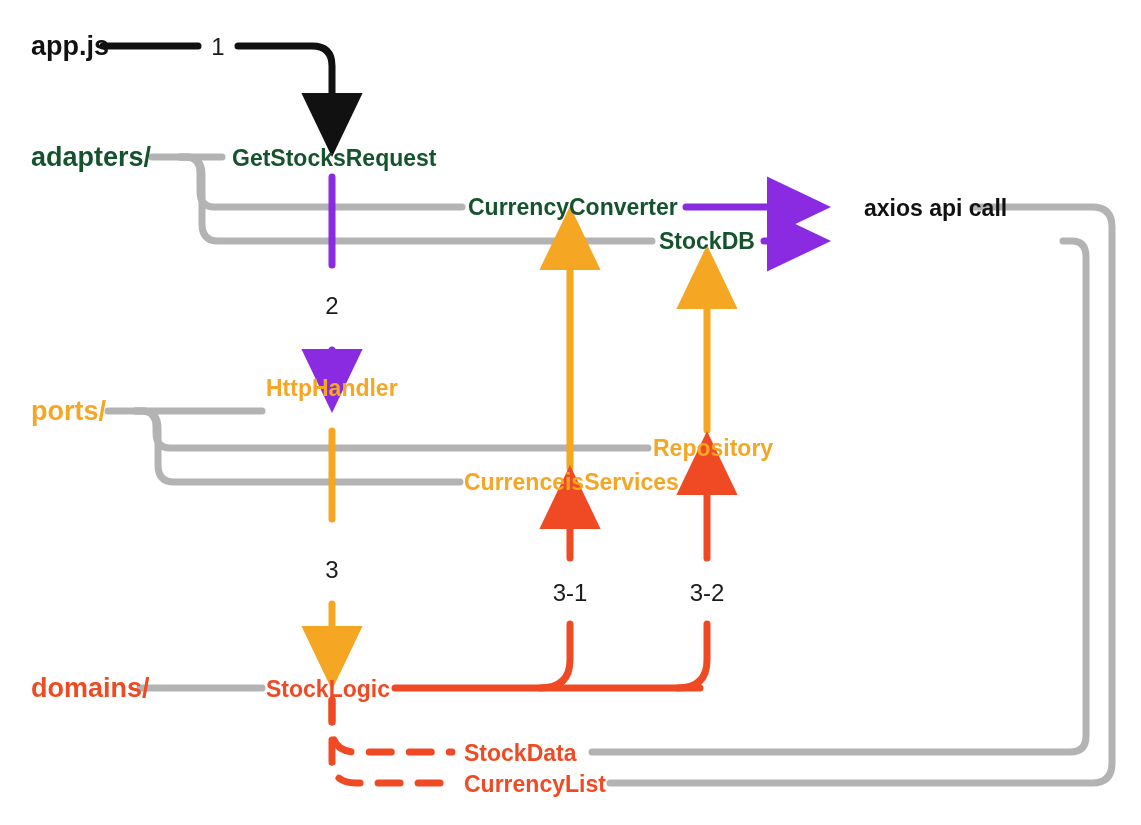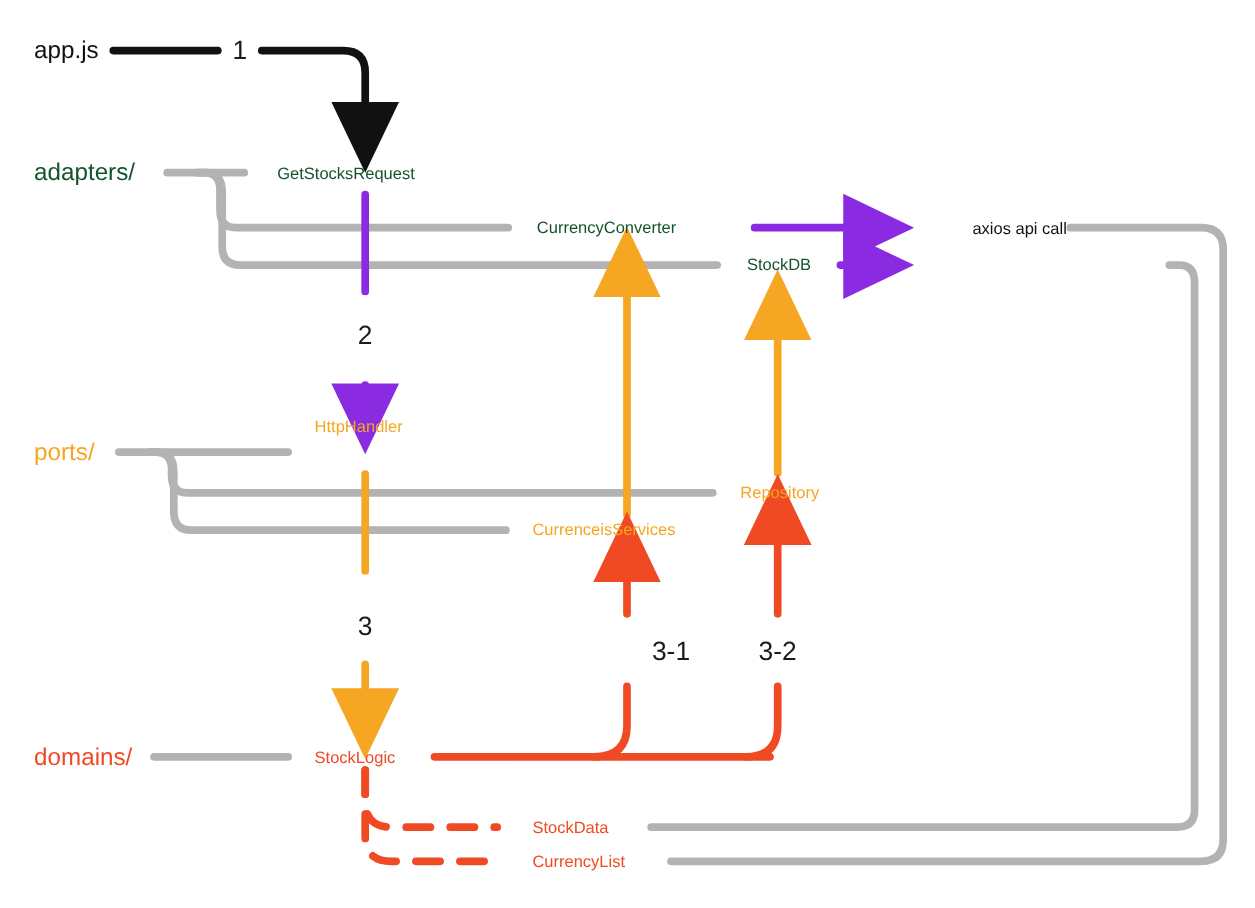--- a/index.html
+++ b/index.html
@@ -24,31 +24,30 @@
     left: 0;
     top: 0;
     width: 1141px;
     height: 825px;
     pointer-events: none;
   }
   .node-label {
     position: absolute;
     white-space: nowrap;
     line-height: 1;
-    font-size: 15px;
-    font-weight: 400;
+    font-size: 23px;
+    font-weight: 700;
     transform: translateY(-50%);
-    margin-left: 20px;
   }
   .layer-label {
     position: absolute;
     white-space: nowrap;
     line-height: 1;
-    font-size: 22px;
-    font-weight: 400;
+    font-size: 27px;
+    font-weight: 700;
     transform: translateY(-50%);
   }
   .step-label {
     position: absolute;
     white-space: nowrap;
     line-height: 1;
     font-size: 24px;
     font-weight: 400;
     color: #1b1b1b;
     transform: translate(-50%, -50%);
@@ -152,16 +151,16 @@
   <div class="node-label c-orange" style="left:653px; top:448px;">Repository</div>
   <div class="node-label c-orange" style="left:464px; top:482px;">CurrenceisServices</div>
 
   <div class="node-label c-red" style="left:266px; top:689px;text-align:right;">StockLogic</div>
   <div class="node-label c-red" style="left:464px; top:753px;">StockData</div>
   <div class="node-label c-red" style="left:464px; top:784px;">CurrencyList</div>
 
   <div class="step-label" style="left:218px; top:47px;">1</div>
   <div class="step-label" style="left:332px; top:306px;">2</div>
   <div class="step-label" style="left:332px; top:570px;">3</div>
-  <div class="step-label" style="left:570px; top:593px;margin-left:40px;">3-1</div>
+  <div class="step-label" style="left:570px; top:593px;">3-1</div>
   <div class="step-label" style="left:707px; top:593px;">3-2</div>
 
 </div>
 
 </body></html>

